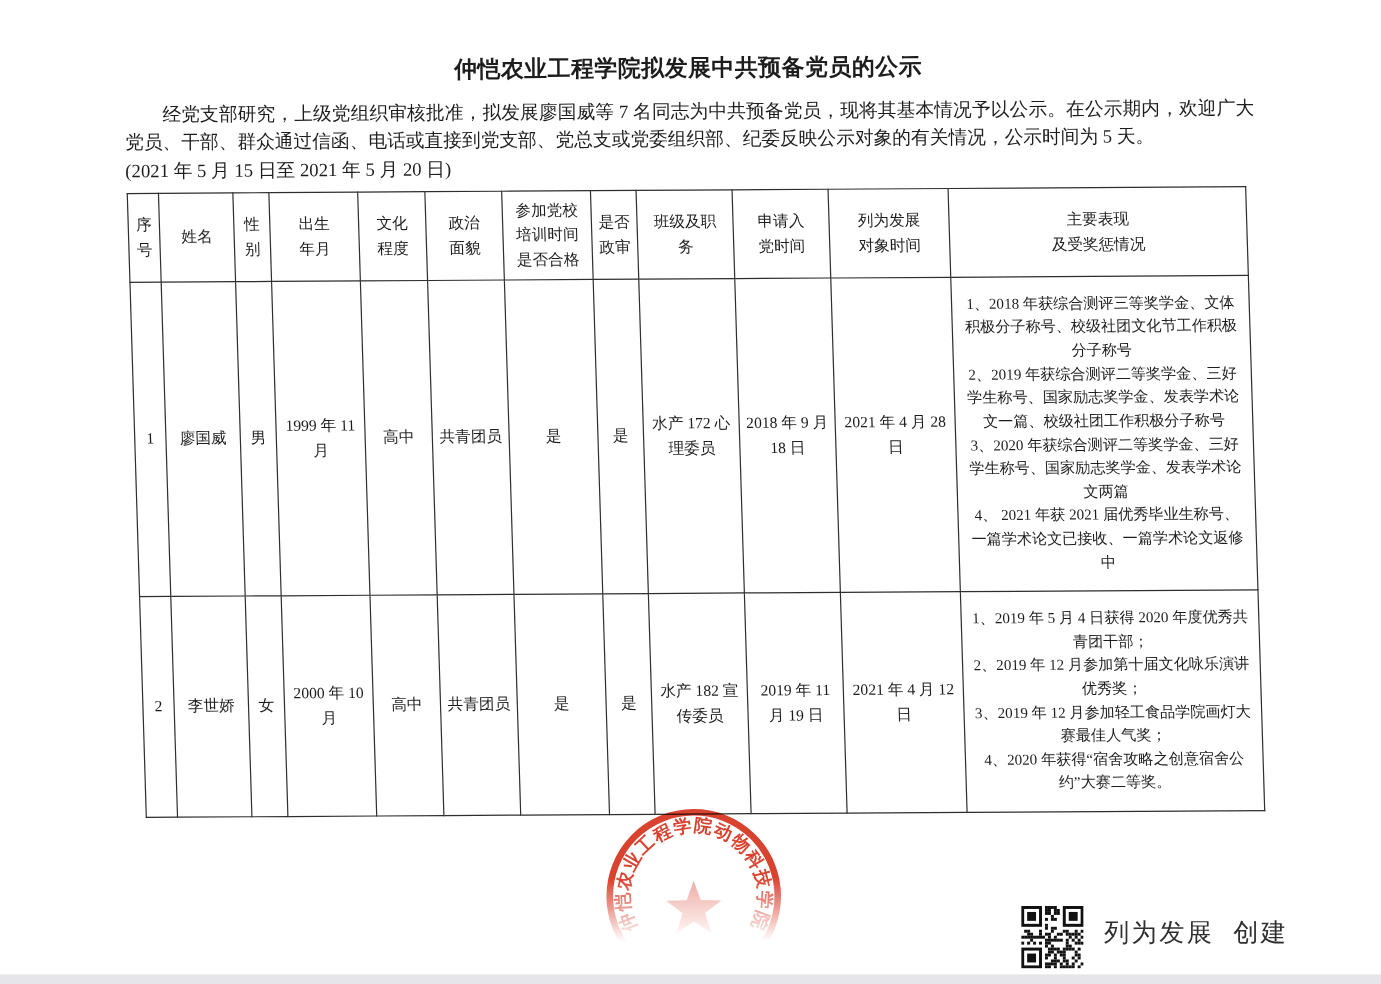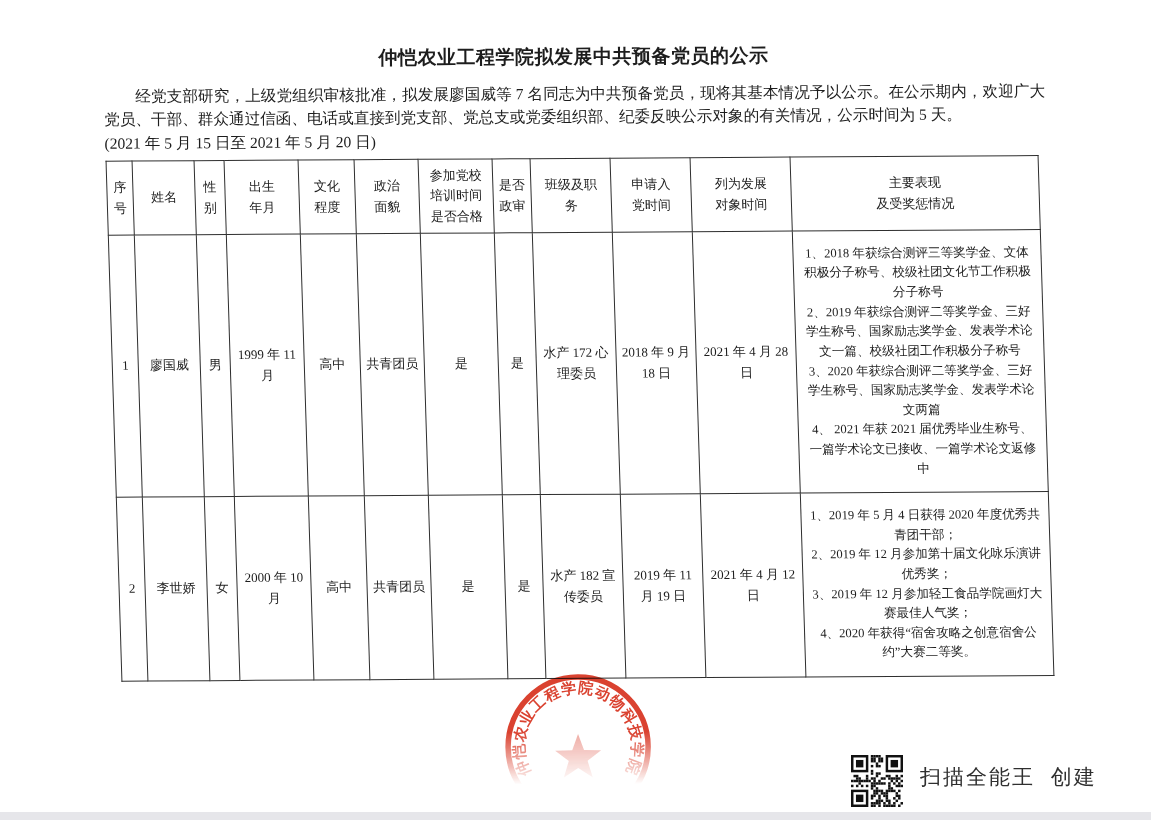--- a/index.html
+++ b/index.html
@@ -308,15 +308,15 @@
       <rect x="22" y="40" width="2" height="2"></rect>
       <rect x="26" y="40" width="2" height="2"></rect>
       <rect x="28" y="40" width="2" height="2"></rect>
       <rect x="30" y="40" width="2" height="2"></rect>
       <rect x="32" y="40" width="2" height="2"></rect>
       <rect x="34" y="40" width="2" height="2"></rect>
       <rect x="38" y="40" width="2" height="2"></rect>
     </g>
 </svg>
 
-<div class="scanner-label">扫描全能王  创建</div>
+<div class="scanner-label">列为发展  创建</div>
 
 <div class="scan-strip"></div>
 
 </body></html>

